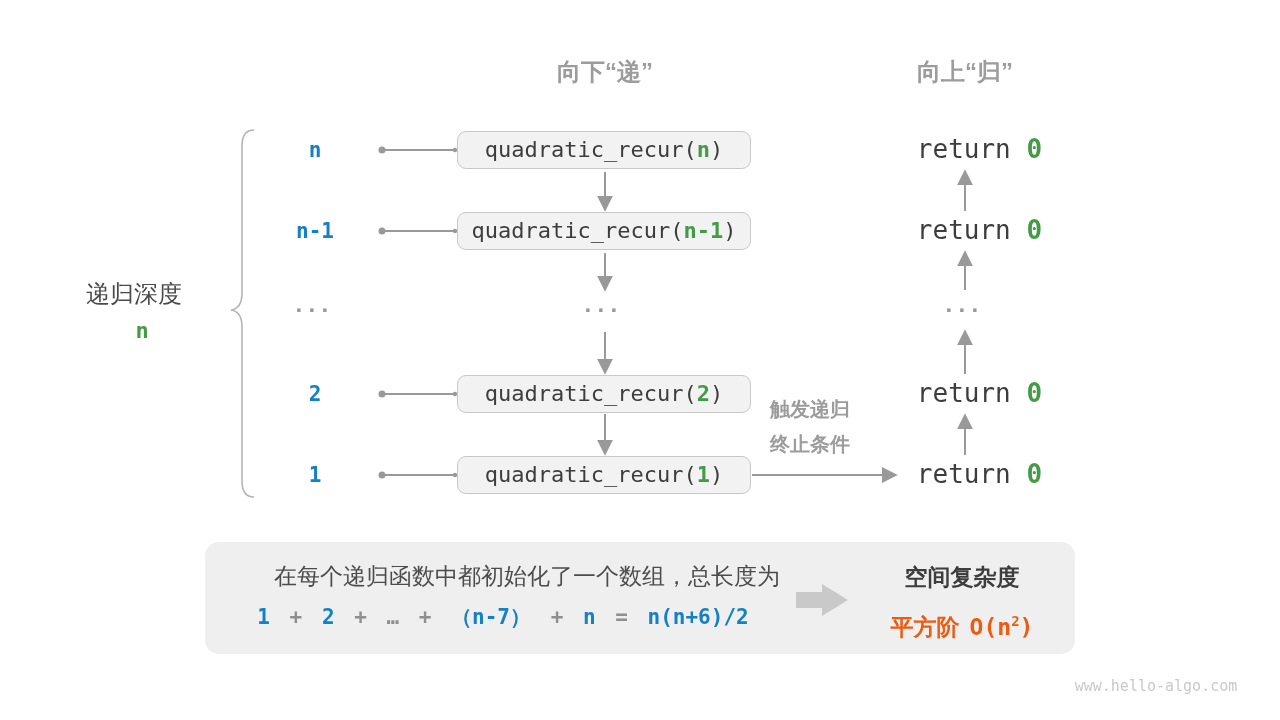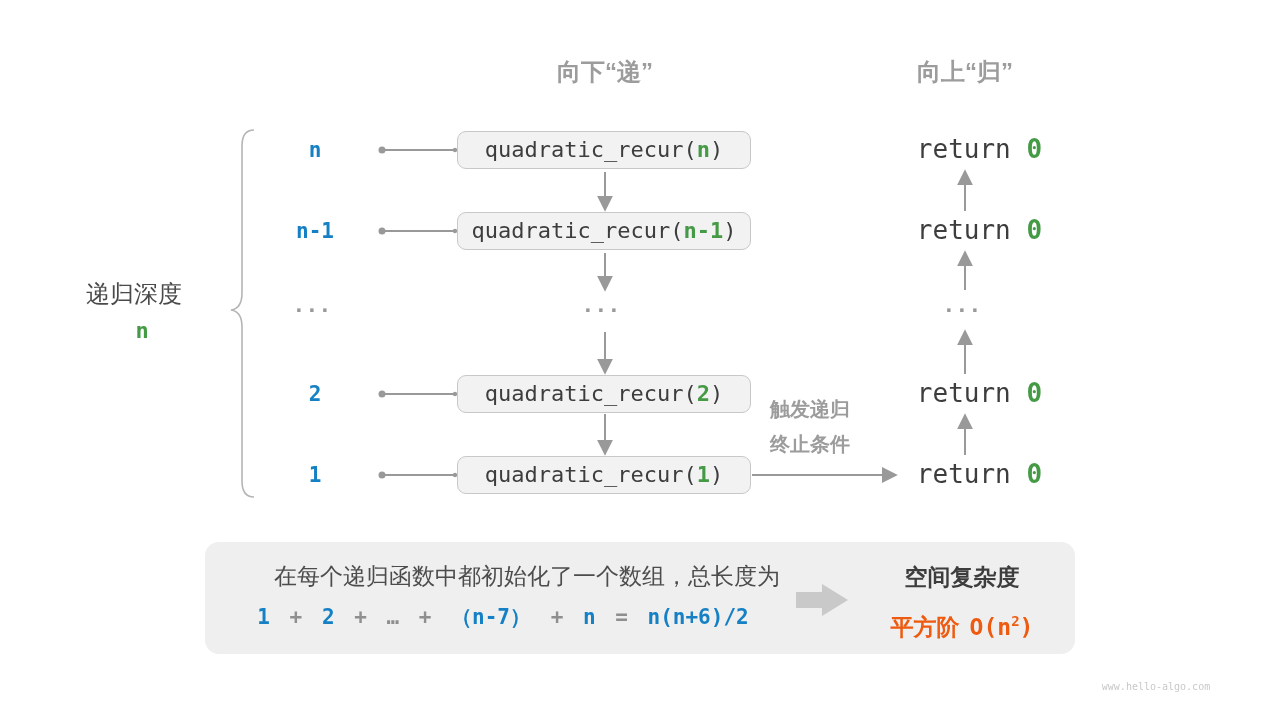--- a/index.html
+++ b/index.html
@@ -41,21 +41,21 @@
     background:var(--panelFill,#EFEFEF);border-radius:14px;
   }
   .panel .pin{position:absolute;}
   .desc{font-size:23px;font-weight:500;color:var(--descText,#4C4C4C);}
   .formula{font-size:21px;font-weight:bold;word-spacing:7px;}
   .result-title{font-size:23px;font-weight:bold;color:var(--darkText,#3D3D3D);}
   .result-value{font-size:23px;font-weight:bold;display:flex;gap:10px;align-items:baseline;}
   .result-value .code{font-size:23px;}
   .result-value sup{font-size:14px;}
 
-  .watermark{font-size:10px;color:var(--watermark,#C9C9C9);}
+  .watermark{font-size:15px;color:var(--watermark,#C9C9C9);}
 
   svg.layer{position:absolute;left:0;top:0;pointer-events:none;}
 </style>
 </head>
 <body>
 
 <div class="canvas">
 
   <svg class="layer" width="1280" height="720">
     <defs>

